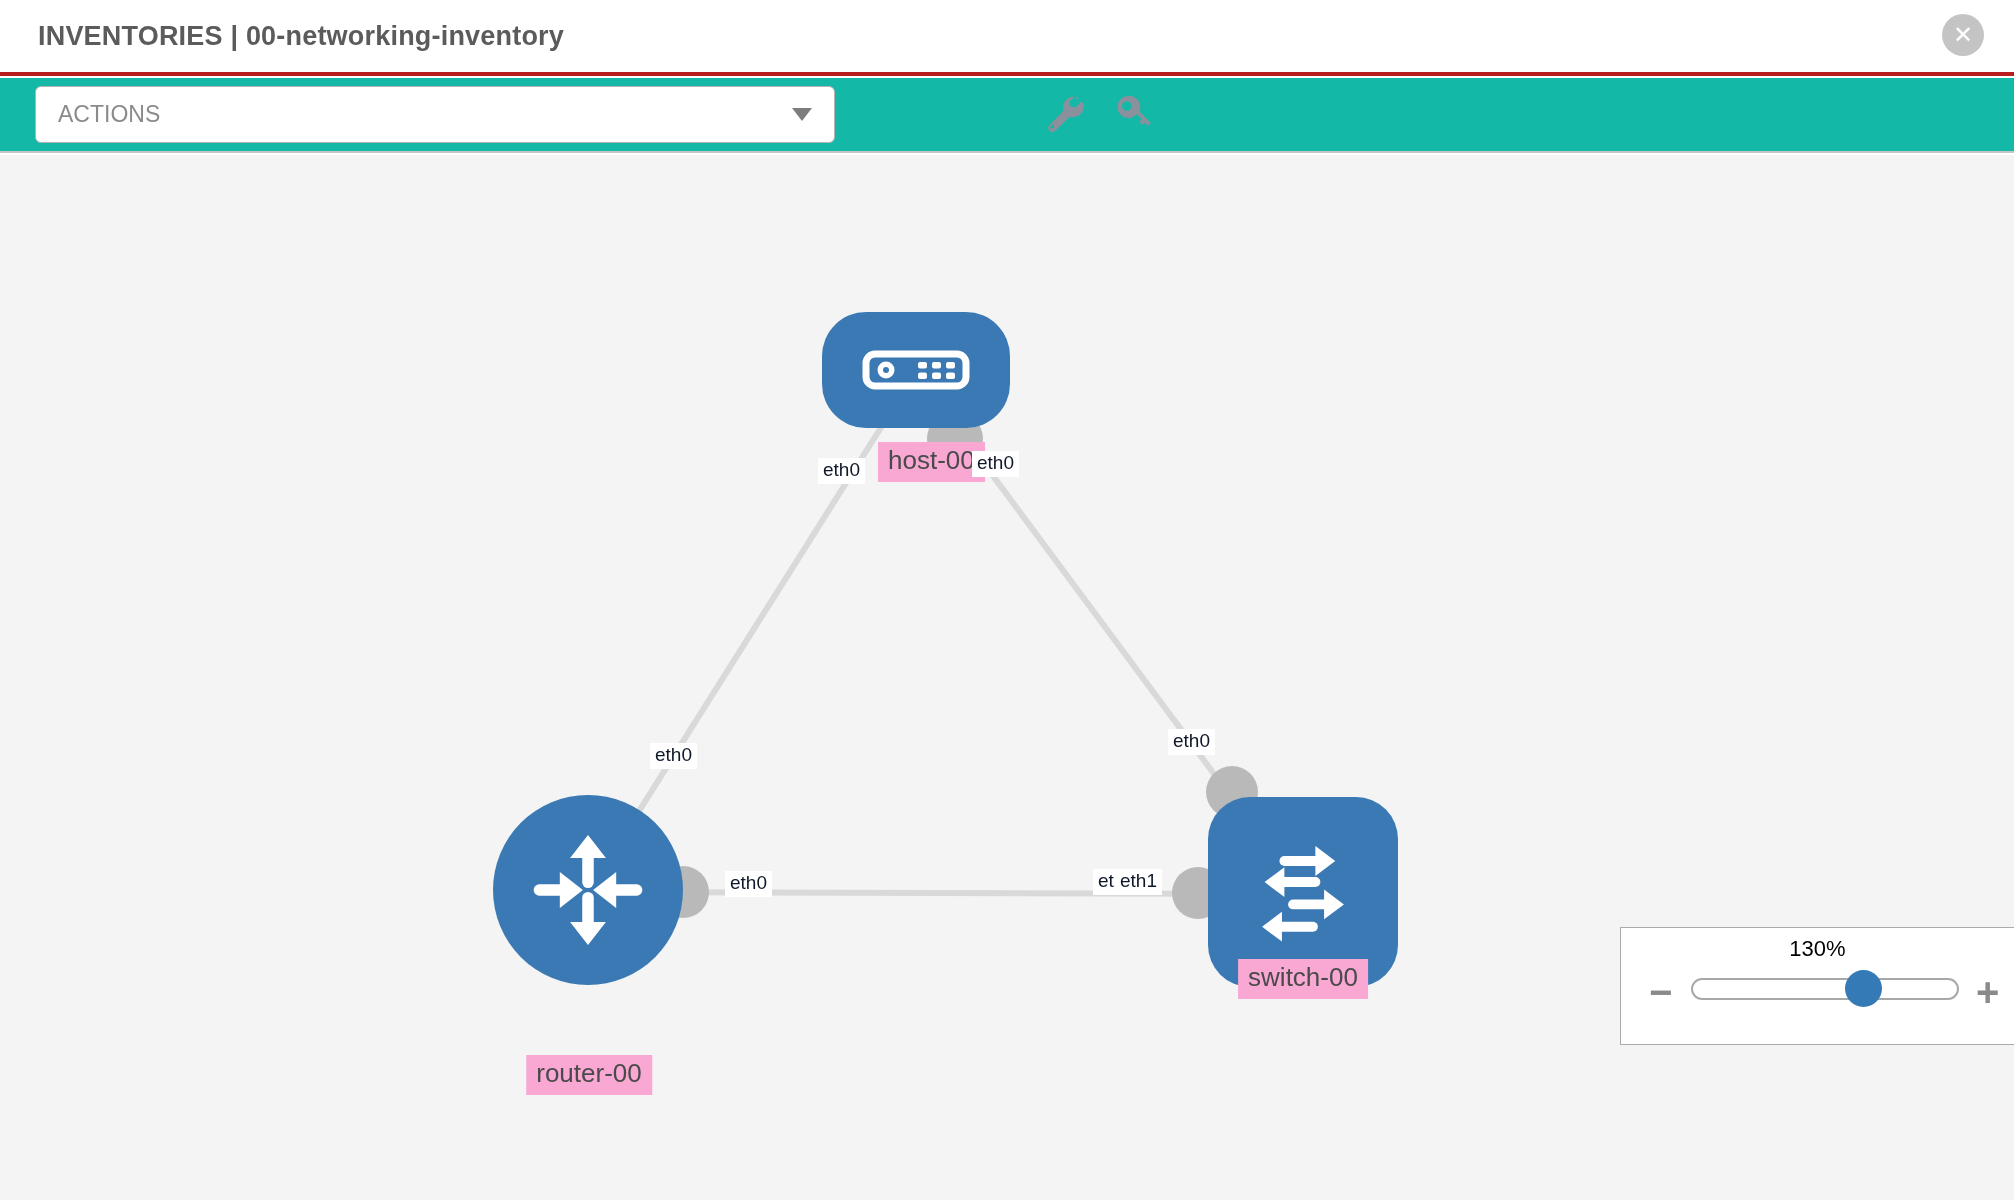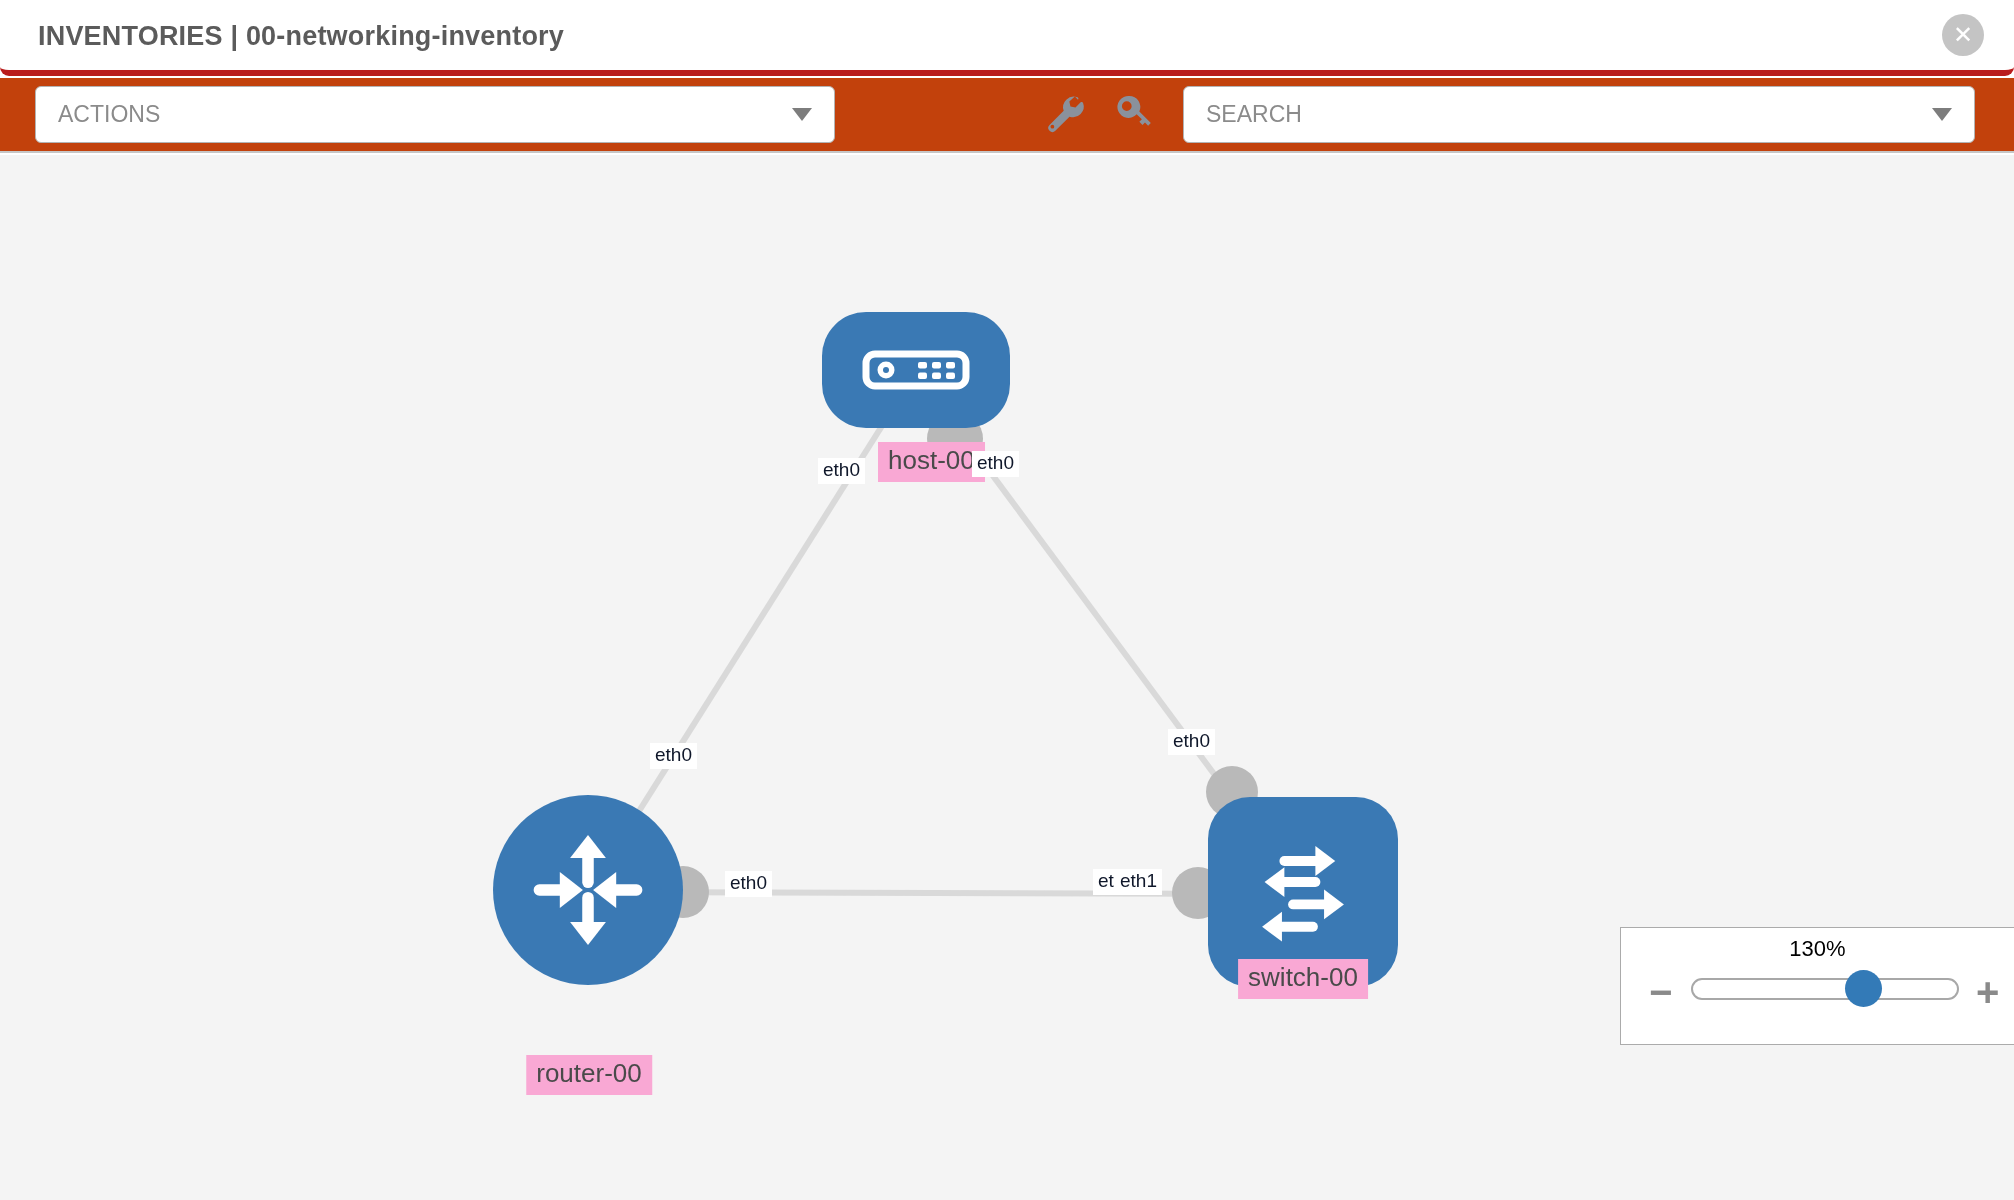--- a/index.html
+++ b/index.html
@@ -2,31 +2,31 @@
 <html><head>
 <meta charset="utf-8">
 <style>
   * { margin:0; padding:0; box-sizing:border-box; }
   html,body { width:2014px; height:1200px; overflow:hidden; background:#fff;
               font-family:"Liberation Sans","DejaVu Sans",sans-serif; }
   #app { position:relative; width:2014px; height:1200px; }
 
   
   .header { position:absolute; left:0; top:0; width:2014px; height:76px;
-            background:#ffffff; border-bottom:6px solid #b91c1c;border-radius:9px; }
+            background:#ffffff; border-bottom:4px solid #b91c1c; }
   .header-title { position:absolute; left:38px; top:21px; font-size:27px;
                   font-weight:bold; color:#5b5b5b; letter-spacing:0.2px; }
   .close-btn { position:absolute; left:1942px; top:14px; width:42px; height:42px;
                border-radius:50%; background:#c4c4c4; color:#ffffff;
                font-size:24px; font-weight:bold; display:flex;
                align-items:center; justify-content:center; cursor:pointer; }
 
   
   .toolbar { position:absolute; left:0; top:78px; width:2014px; height:75px;
-             background:#c2410c; border-bottom:2px solid #c6c6c6; }
+             background:#14b8a6; border-bottom:2px solid #c6c6c6; }
   .dropdown { position:absolute; top:8px; height:57px; background:#ffffff;
               border:1px solid #b3b3b3; border-radius:6px; display:flex;
               align-items:center; padding:0 22px; cursor:pointer; }
   .dropdown .dd-label { font-size:23px; color:#8b8b8b; flex:1; }
   .caret { width:0; height:0; border-left:10px solid transparent;
            border-right:10px solid transparent; border-top:13px solid #7d7d7d; }
   .dd-actions { left:35px;  width:800px; }
   .dd-search  { left:1183px; width:792px; }
   .tool-icon { position:absolute; top:14px; width:44px; height:44px; cursor:pointer; }
   .tool-icon svg { width:100%; height:100%; fill:#8a919c; }
@@ -86,24 +86,20 @@
       <svg viewBox="0 0 28 28">
           <path d="M22.9 4.9c.5-.5.3-1.2-.3-1.5a6.8 6.8 0 0 0-8.8 8.6l-9 9a2.6 2.6 0 0 0 3.7 3.7l9-9a6.8 6.8 0 0 0 8.6-8.8c-.3-.6-1-.8-1.5-.3l-3.3 3.3-3.2-.7-.7-3.2 3.5-3.1zM6.6 23.3a1.2 1.2 0 1 1 0-2.4 1.2 1.2 0 0 1 0 2.4z"></path>
         </svg>
     </div>
     <div class="tool-icon ti-key">
       <svg viewBox="0 0 28 28">
           <path fill-rule="evenodd" d="M11 2.5a7 7 0 0 1 6.4 9.9l7.3 7.3-1.7 1.7-2-2-1.6 1.6-2-2 1.6-1.6-3.3-3.3A7 7 0 1 1 11 2.5zm-1.6 3.4a3.1 3.1 0 1 0 0 6.2 3.1 3.1 0 0 0 0-6.2z"></path>
         </svg>
     </div>
 
-    <div class="dropdown dd-search">
-      <span class="dd-label">SEARCH</span>
-      <span class="caret"></span>
-    </div>
   </div>
 
   <div class="canvas">
 
     <svg class="net-svg" width="2014" height="1045">
 
       <line x1="588" y1="737" x2="916" y2="217" stroke="#d9d9d9" stroke-width="6"></line>
       <line x1="916" y1="217" x2="1303" y2="739" stroke="#d9d9d9" stroke-width="6"></line>
       <line x1="588" y1="737" x2="1303" y2="739" stroke="#d9d9d9" stroke-width="6"></line>
 

